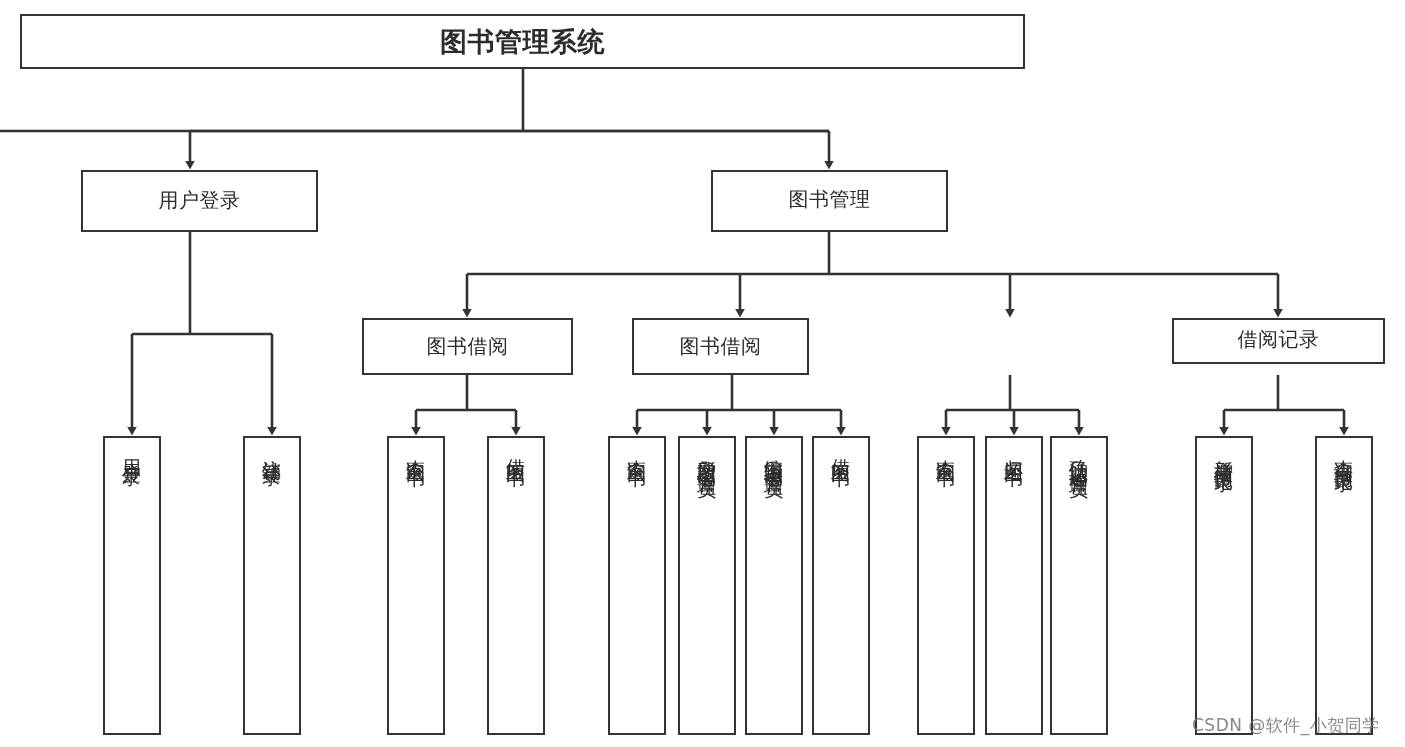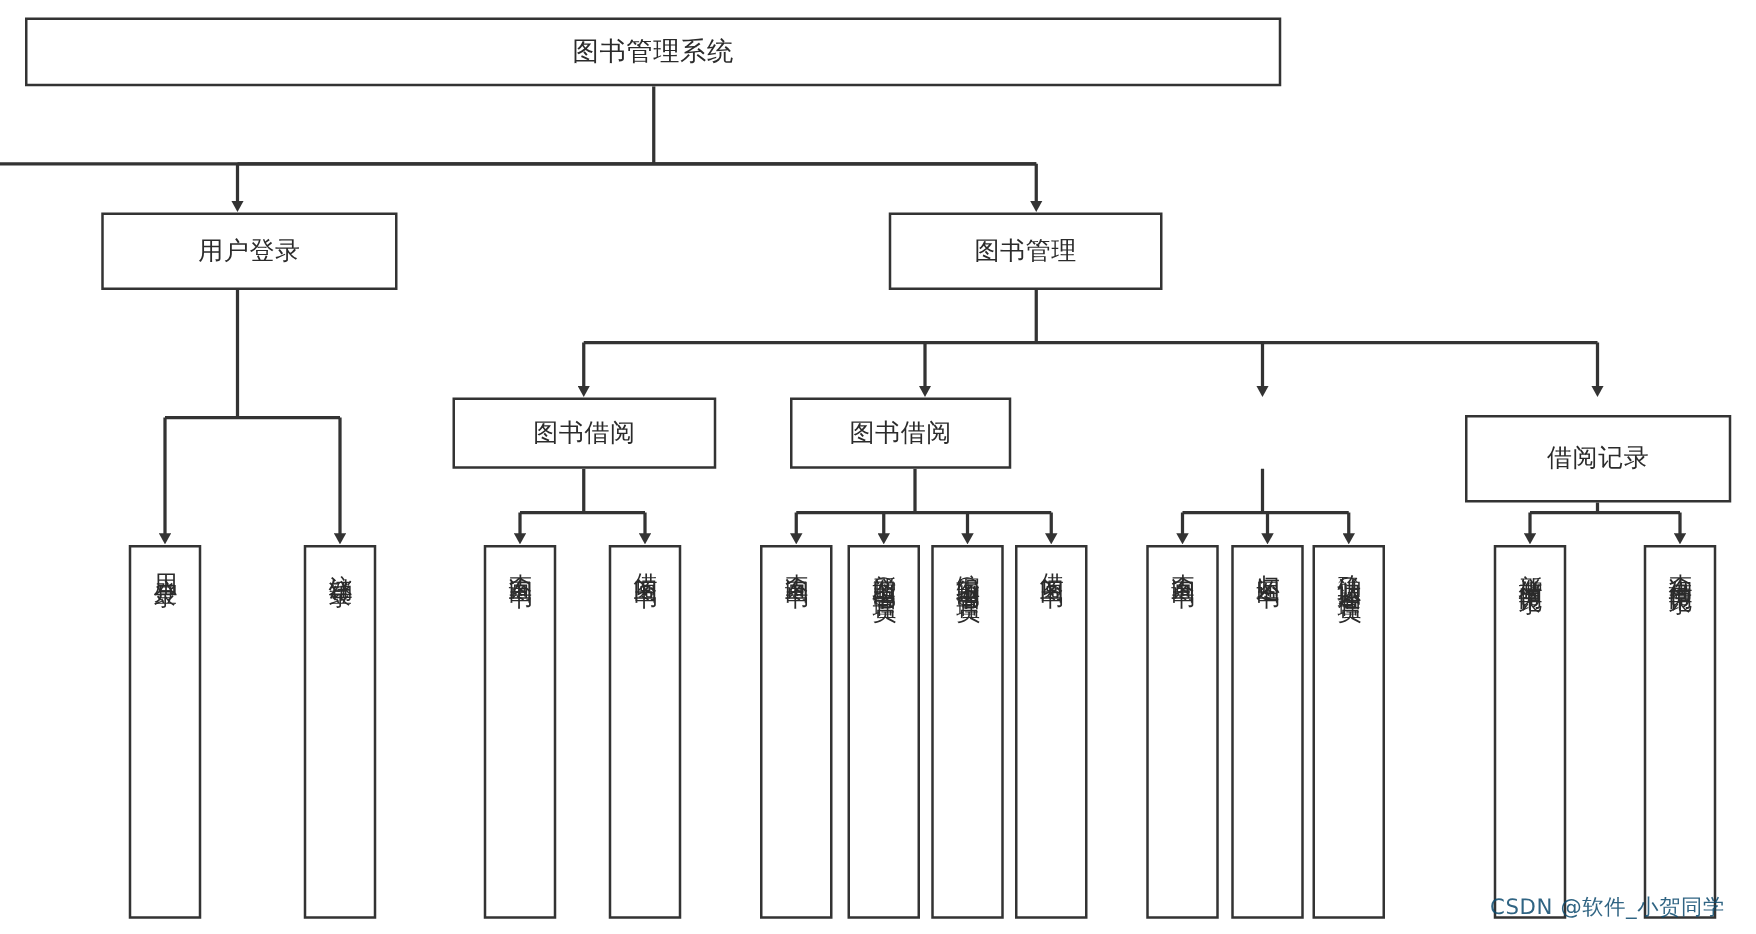--- a/index.html
+++ b/index.html
@@ -51,27 +51,27 @@
     align-items: flex-start;
     justify-content: center;
     padding-top: 6px;
   }
   .node.v .lbl {
     writing-mode: vertical-rl;
     text-orientation: upright;
     letter-spacing: 3px;
     line-height: 1.0;
   }
-  .node.root { font-size: 21px; }
+  .node.root { font-size: 27px; font-weight: bold; }
   .node.lvl2 { font-size: 20px; }
   .node.lvl3 { font-size: 20px; }
   .node.leaf { font-size: 19px; }
   .watermark {
     position: absolute;
-    color: #0c4a6e;
+    color: #737373;
     font-size: 17px;
     letter-spacing: 0.5px;
     white-space: nowrap;
     z-index: 5;
     opacity: 0.85;
   }
 </style>
 </head>
 <body>
 
@@ -128,31 +128,31 @@
     </g>
   </svg>
 
   <div class="node h root" style="left:20px; top:14px; width:1005px; height:55px;">
     <span class="lbl">图书管理系统</span>
   </div>
 
   <div class="node h lvl2" style="left:81px; top:170px; width:237px; height:62px;">
     <span class="lbl">用户登录</span>
   </div>
-  <div class="node h lvl2" style="left:711px; top:170px; width:219px; height:62px;">
+  <div class="node h lvl2" style="left:711px; top:170px; width:237px; height:62px;font-family:Liberation Mono, monospace;">
     <span class="lbl">图书管理</span>
   </div>
 
   <div class="node h lvl3" style="left:362px; top:318px; width:211px; height:57px;">
     <span class="lbl">图书借阅</span>
   </div>
   <div class="node h lvl3" style="left:632px; top:318px; width:177px; height:57px;">
     <span class="lbl">图书借阅</span>
   </div>
-  <div class="node h lvl3" style="left:1172px; top:332px; width:213px; height:70px;">
+  <div class="node h lvl3" style="left:1172px; top:318px; width:213px; height:46px;font-family:Liberation Mono, monospace;">
     <span class="lbl">借阅记录</span>
   </div>
 
   <div class="node v leaf" style="left:103px; top:436px; width:58px; height:299px;">
     <span class="lbl">用户登录</span>
   </div>
   <div class="node v leaf" style="left:243px; top:436px; width:58px; height:299px;">
     <span class="lbl">注销登录</span>
   </div>
 

